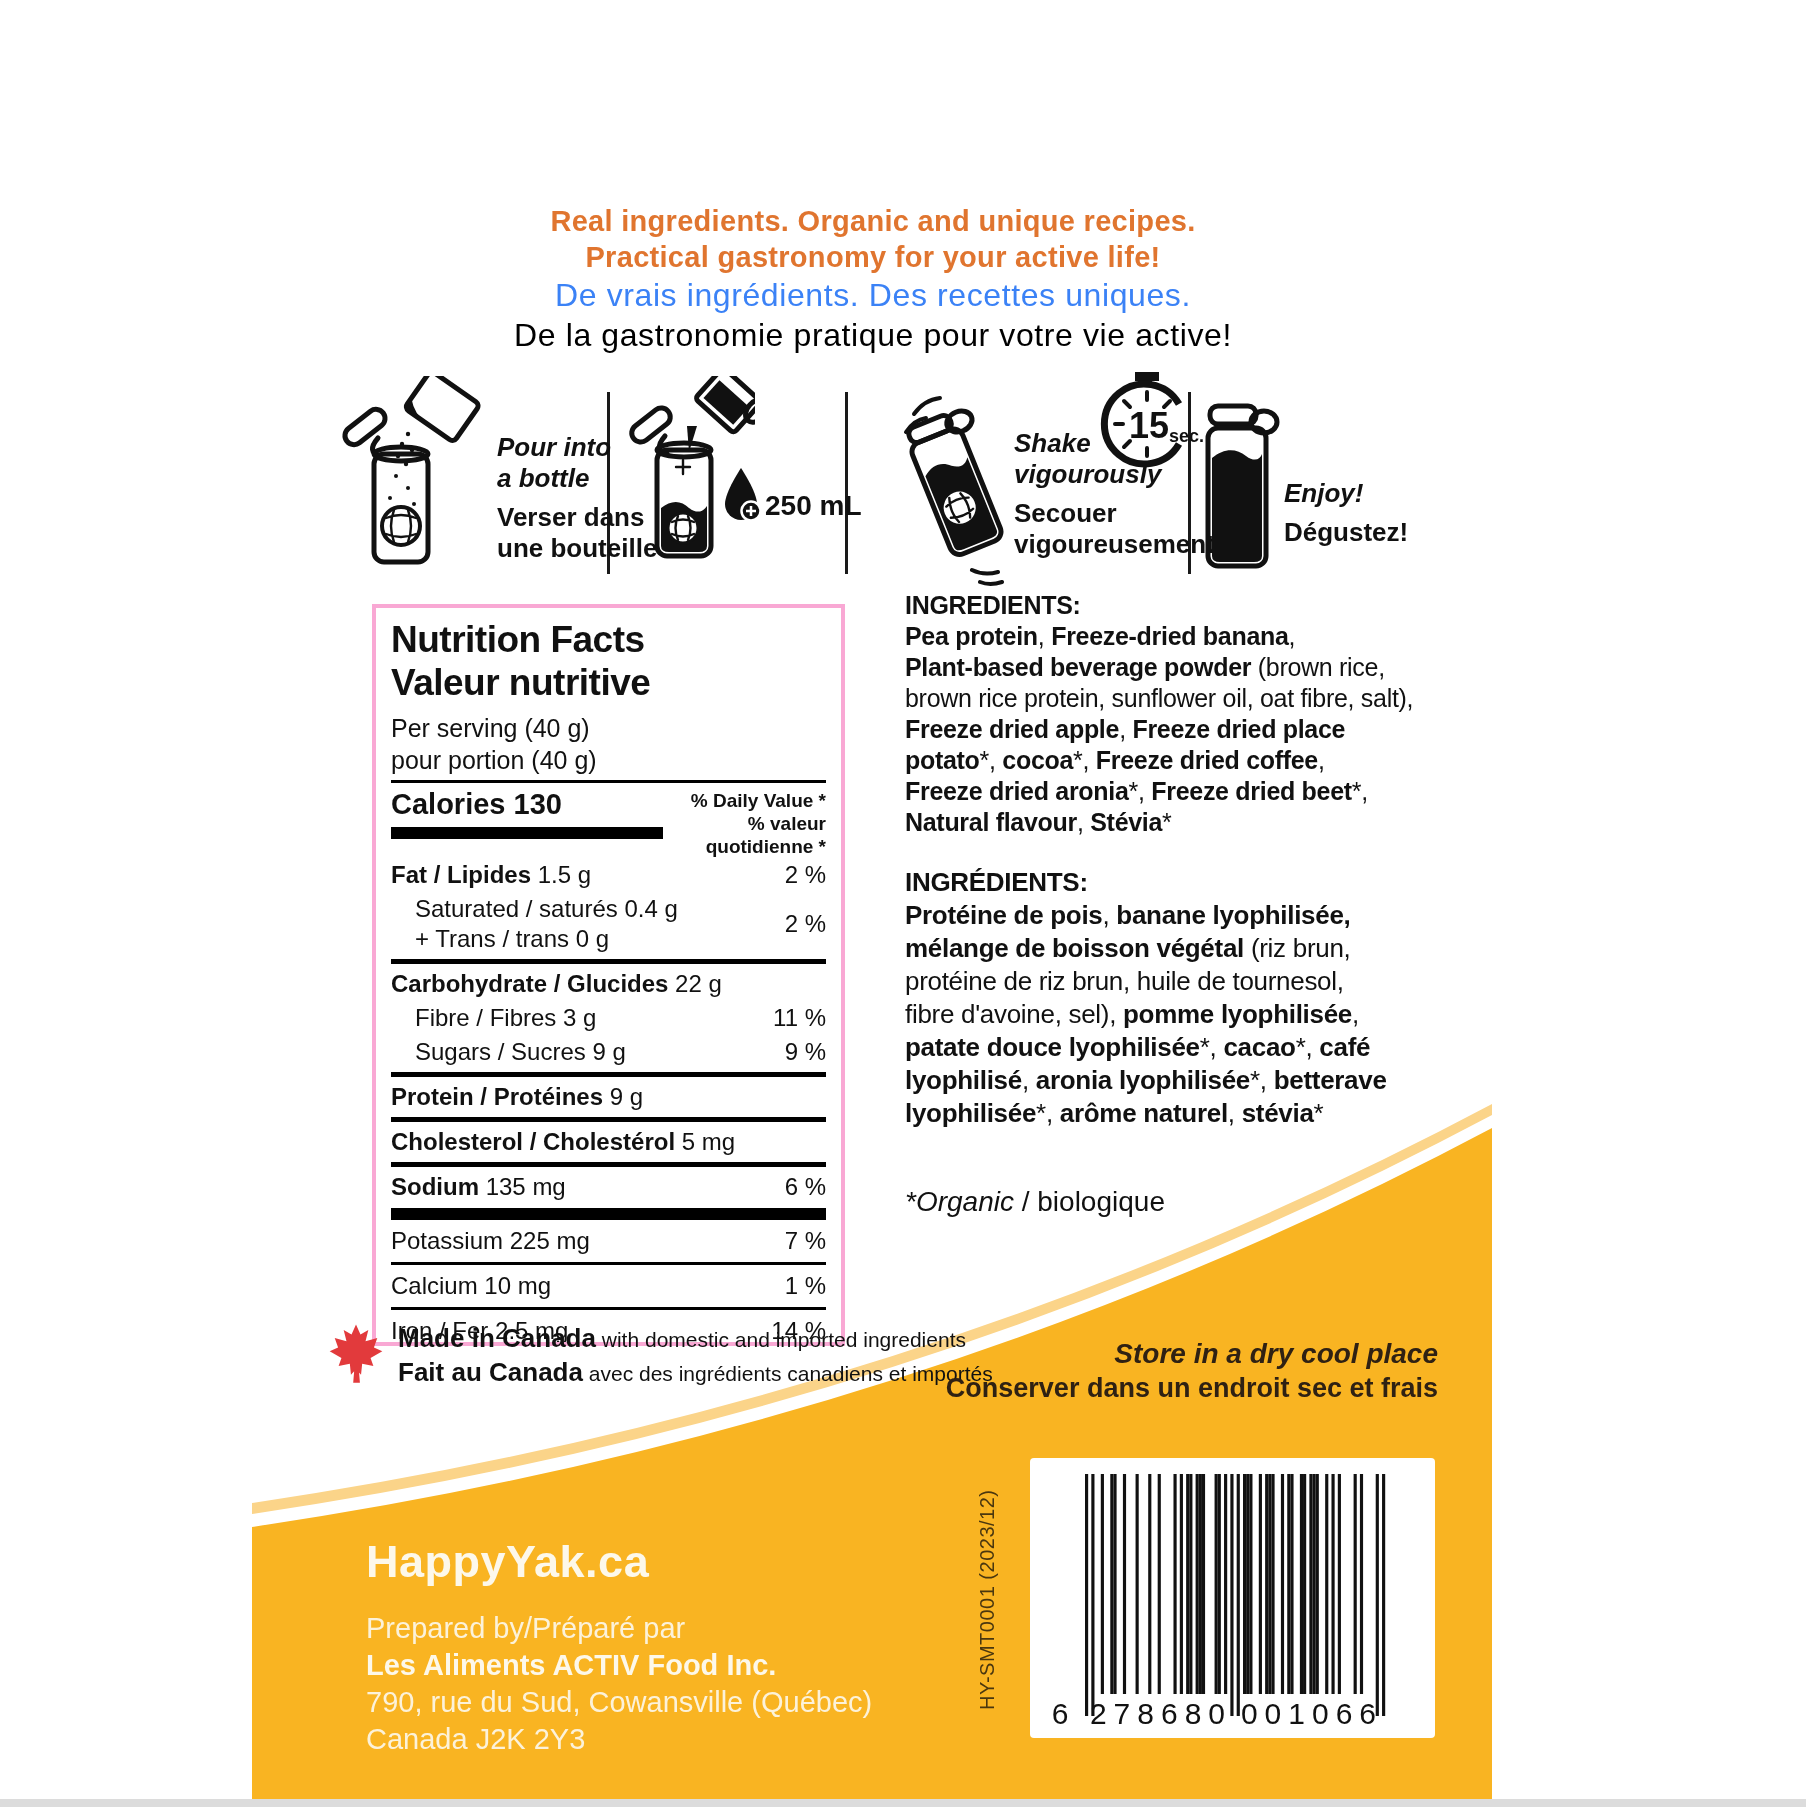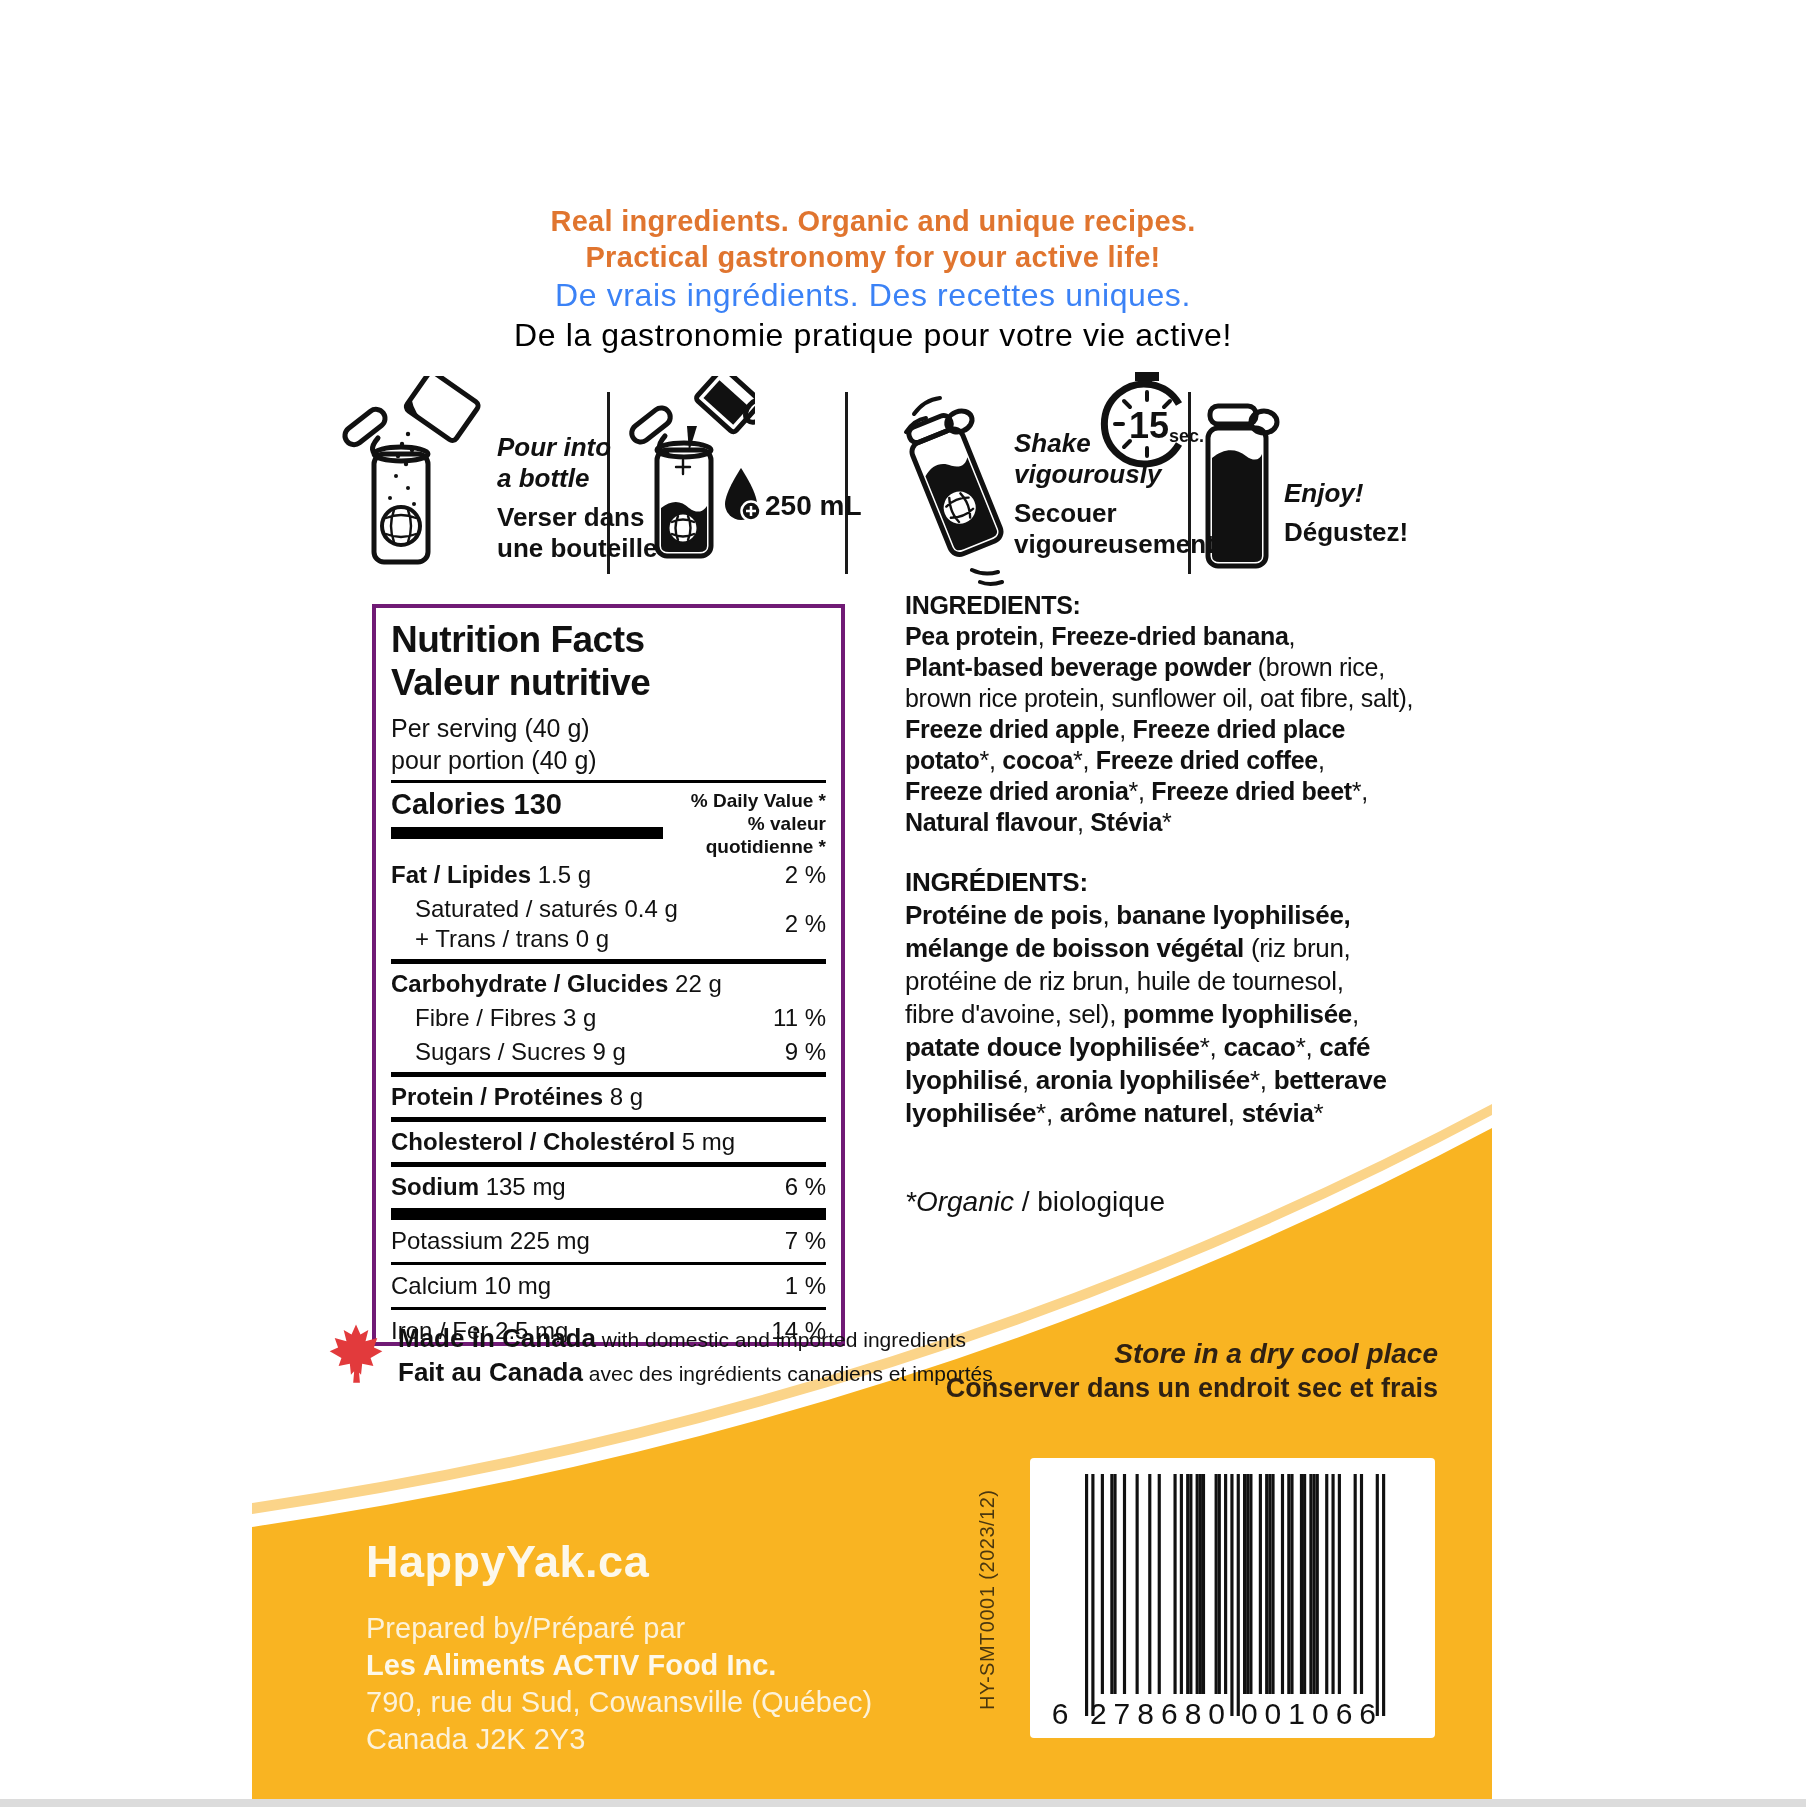--- a/index.html
+++ b/index.html
@@ -20,21 +20,21 @@
   .it{font-style:italic;}
   .bd{font-weight:bold;}
   .step-gap{height:8px;}
 
   
   svg .ln{fill:none;stroke:#111;stroke-width:5;stroke-linecap:round;stroke-linejoin:round;}
   svg .fl{fill:#111;stroke:none;}
   svg .thin{fill:none;stroke:#111;stroke-width:2.4;stroke-linecap:round;}
 
   
-  #nfp{left:372px;top:604px;width:473px;height:742px;border:4px solid #701a75;
+  #nfp{left:372px;top:604px;width:473px;height:742px;border:4px solid #f9a8d4;
        background:#fff;box-sizing:border-box;padding:10px 15px 8px 15px;overflow:hidden;}
   .nf-title{font-size:37px;font-weight:bold;line-height:43px;letter-spacing:-0.5px;}
   .nf-serv{font-size:25px;line-height:32px;}
   .rule3{height:3px;background:#000;margin:4px 0;}
   .rule5{height:5px;background:#000;margin:3px 0;}
   .rule12{height:12px;background:#000;margin:4px 0;}
   .cal-wrap{display:flex;justify-content:space-between;align-items:flex-start;margin-top:4px;}
   .cal-left{font-size:29px;font-weight:bold;line-height:34px;}
   .cal-bar{height:12px;background:#000;width:272px;margin-top:6px;}
   .dv{font-size:19px;font-weight:bold;text-align:right;line-height:23px;padding-top:2px;}
@@ -232,21 +232,21 @@
       <div class="nrow">
         <div class="lbl seg ind"><span>Fibre / Fibres 3 g</span></div>
         <div class="pct">11 %</div>
       </div>
       <div class="nrow">
         <div class="lbl seg ind"><span>Sugars / Sucres 9 g</span></div>
         <div class="pct">9 %</div>
       </div>
       <div class="rule5"></div>
       <div class="nrow">
-        <div class="lbl seg"><span class="b">Protein / Protéines</span><span> 8 g</span></div>
+        <div class="lbl seg"><span class="b">Protein / Protéines</span><span> 9 g</span></div>
         <div class="pct"></div>
       </div>
       <div class="rule5"></div>
       <div class="nrow">
         <div class="lbl seg"><span class="b">Cholesterol / Cholestérol</span><span> 5 mg</span></div>
         <div class="pct"></div>
       </div>
       <div class="rule5"></div>
       <div class="nrow">
         <div class="lbl seg"><span class="b">Sodium</span><span> 135 mg</span></div>

